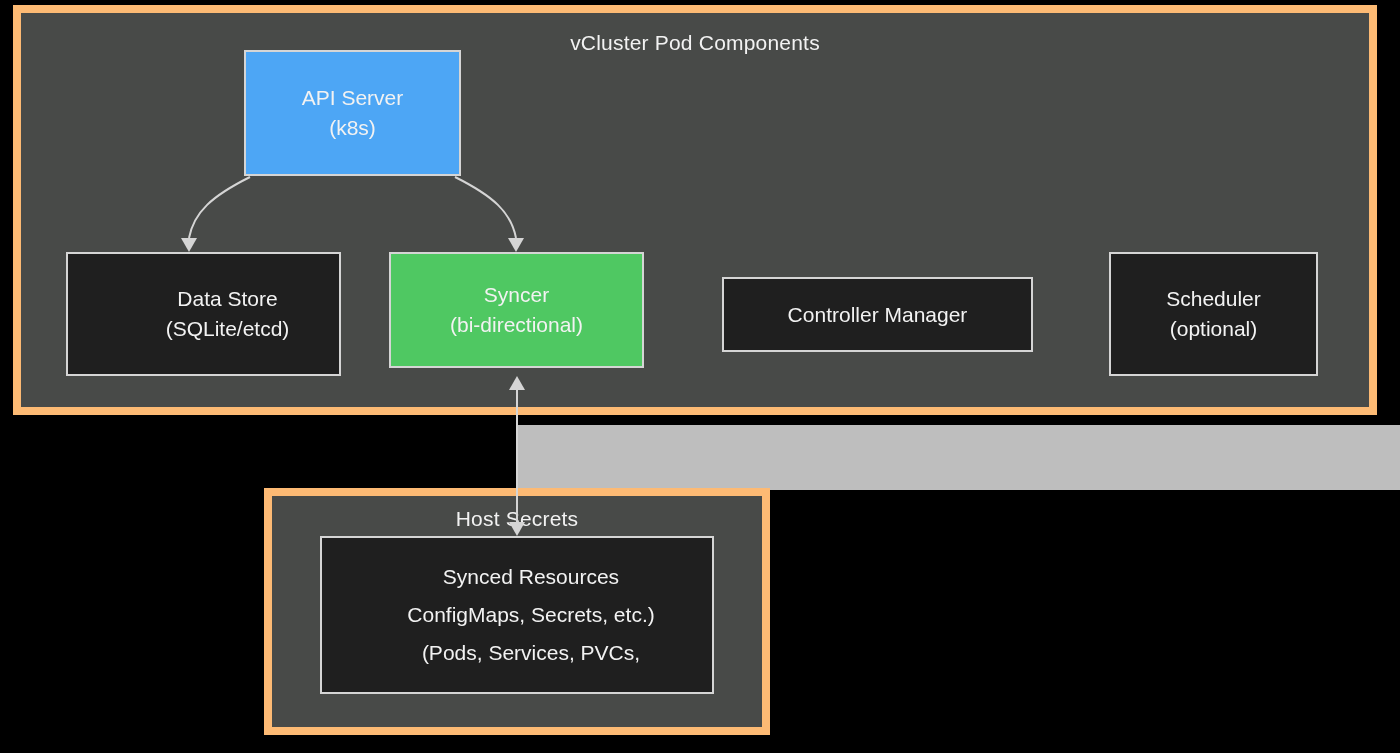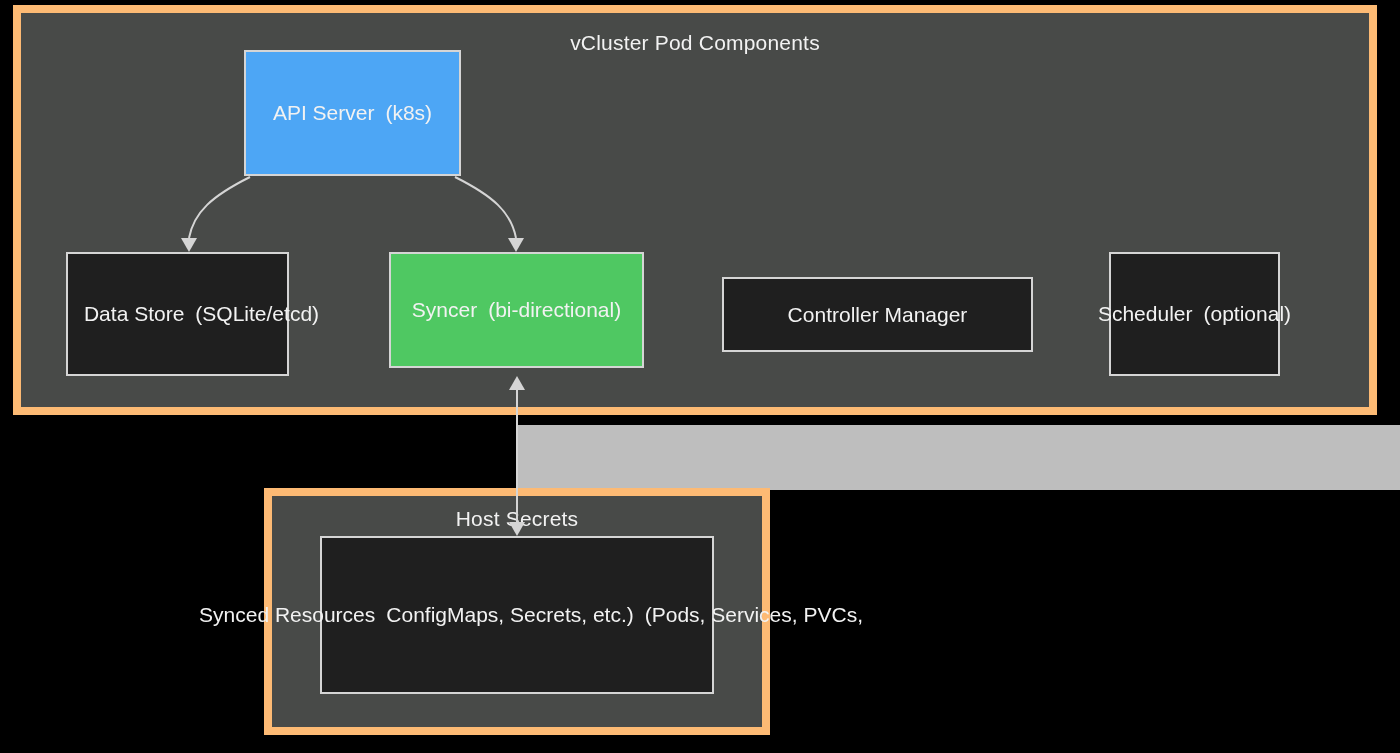--- a/index.html
+++ b/index.html
@@ -55,39 +55,38 @@
   }
   #vcluster-title { top: 18px; }
   #host-title { top: 11px; }
 
   
   .node {
     position: absolute;
     box-sizing: border-box;
     border: 2px solid #d5d5d5;
     display: flex;
-    flex-direction: row;
+    flex-direction: column;
     align-items: center;
     justify-content: center;
     color: #f2f2f2;
     font-size: 21px;
     line-height: 30px;
     text-align: center;
     white-space: nowrap;
-    gap: 11px;
   }
   .node.dark  { background: #1f1f1f; }
   .node.blue  { background: #4da6f5; }
   .node.green { background: #4fc862; }
 
   #node-api        { left: 244px; top: 50px;  width: 217px; height: 126px; }
-  #node-datastore  { left: 66px;  top: 252px; width: 223px; height: 124px; padding-left: 48px; }
+  #node-datastore  { left: 66px;  top: 252px; width: 275px; height: 124px; padding-left: 48px; }
   #node-syncer     { left: 389px; top: 252px; width: 255px; height: 116px; }
   #node-controller { left: 722px; top: 277px; width: 311px; height: 75px;  }
-  #node-scheduler  { left: 1109px;top: 252px; width: 171px; height: 124px; }
+  #node-scheduler  { left: 1109px;top: 252px; width: 209px; height: 124px; }
 
   #node-synced {
     left: 320px;
     top: 536px;
     width: 394px;
     height: 158px;
     line-height: 38px;
     padding-left: 28px;
   }
 

